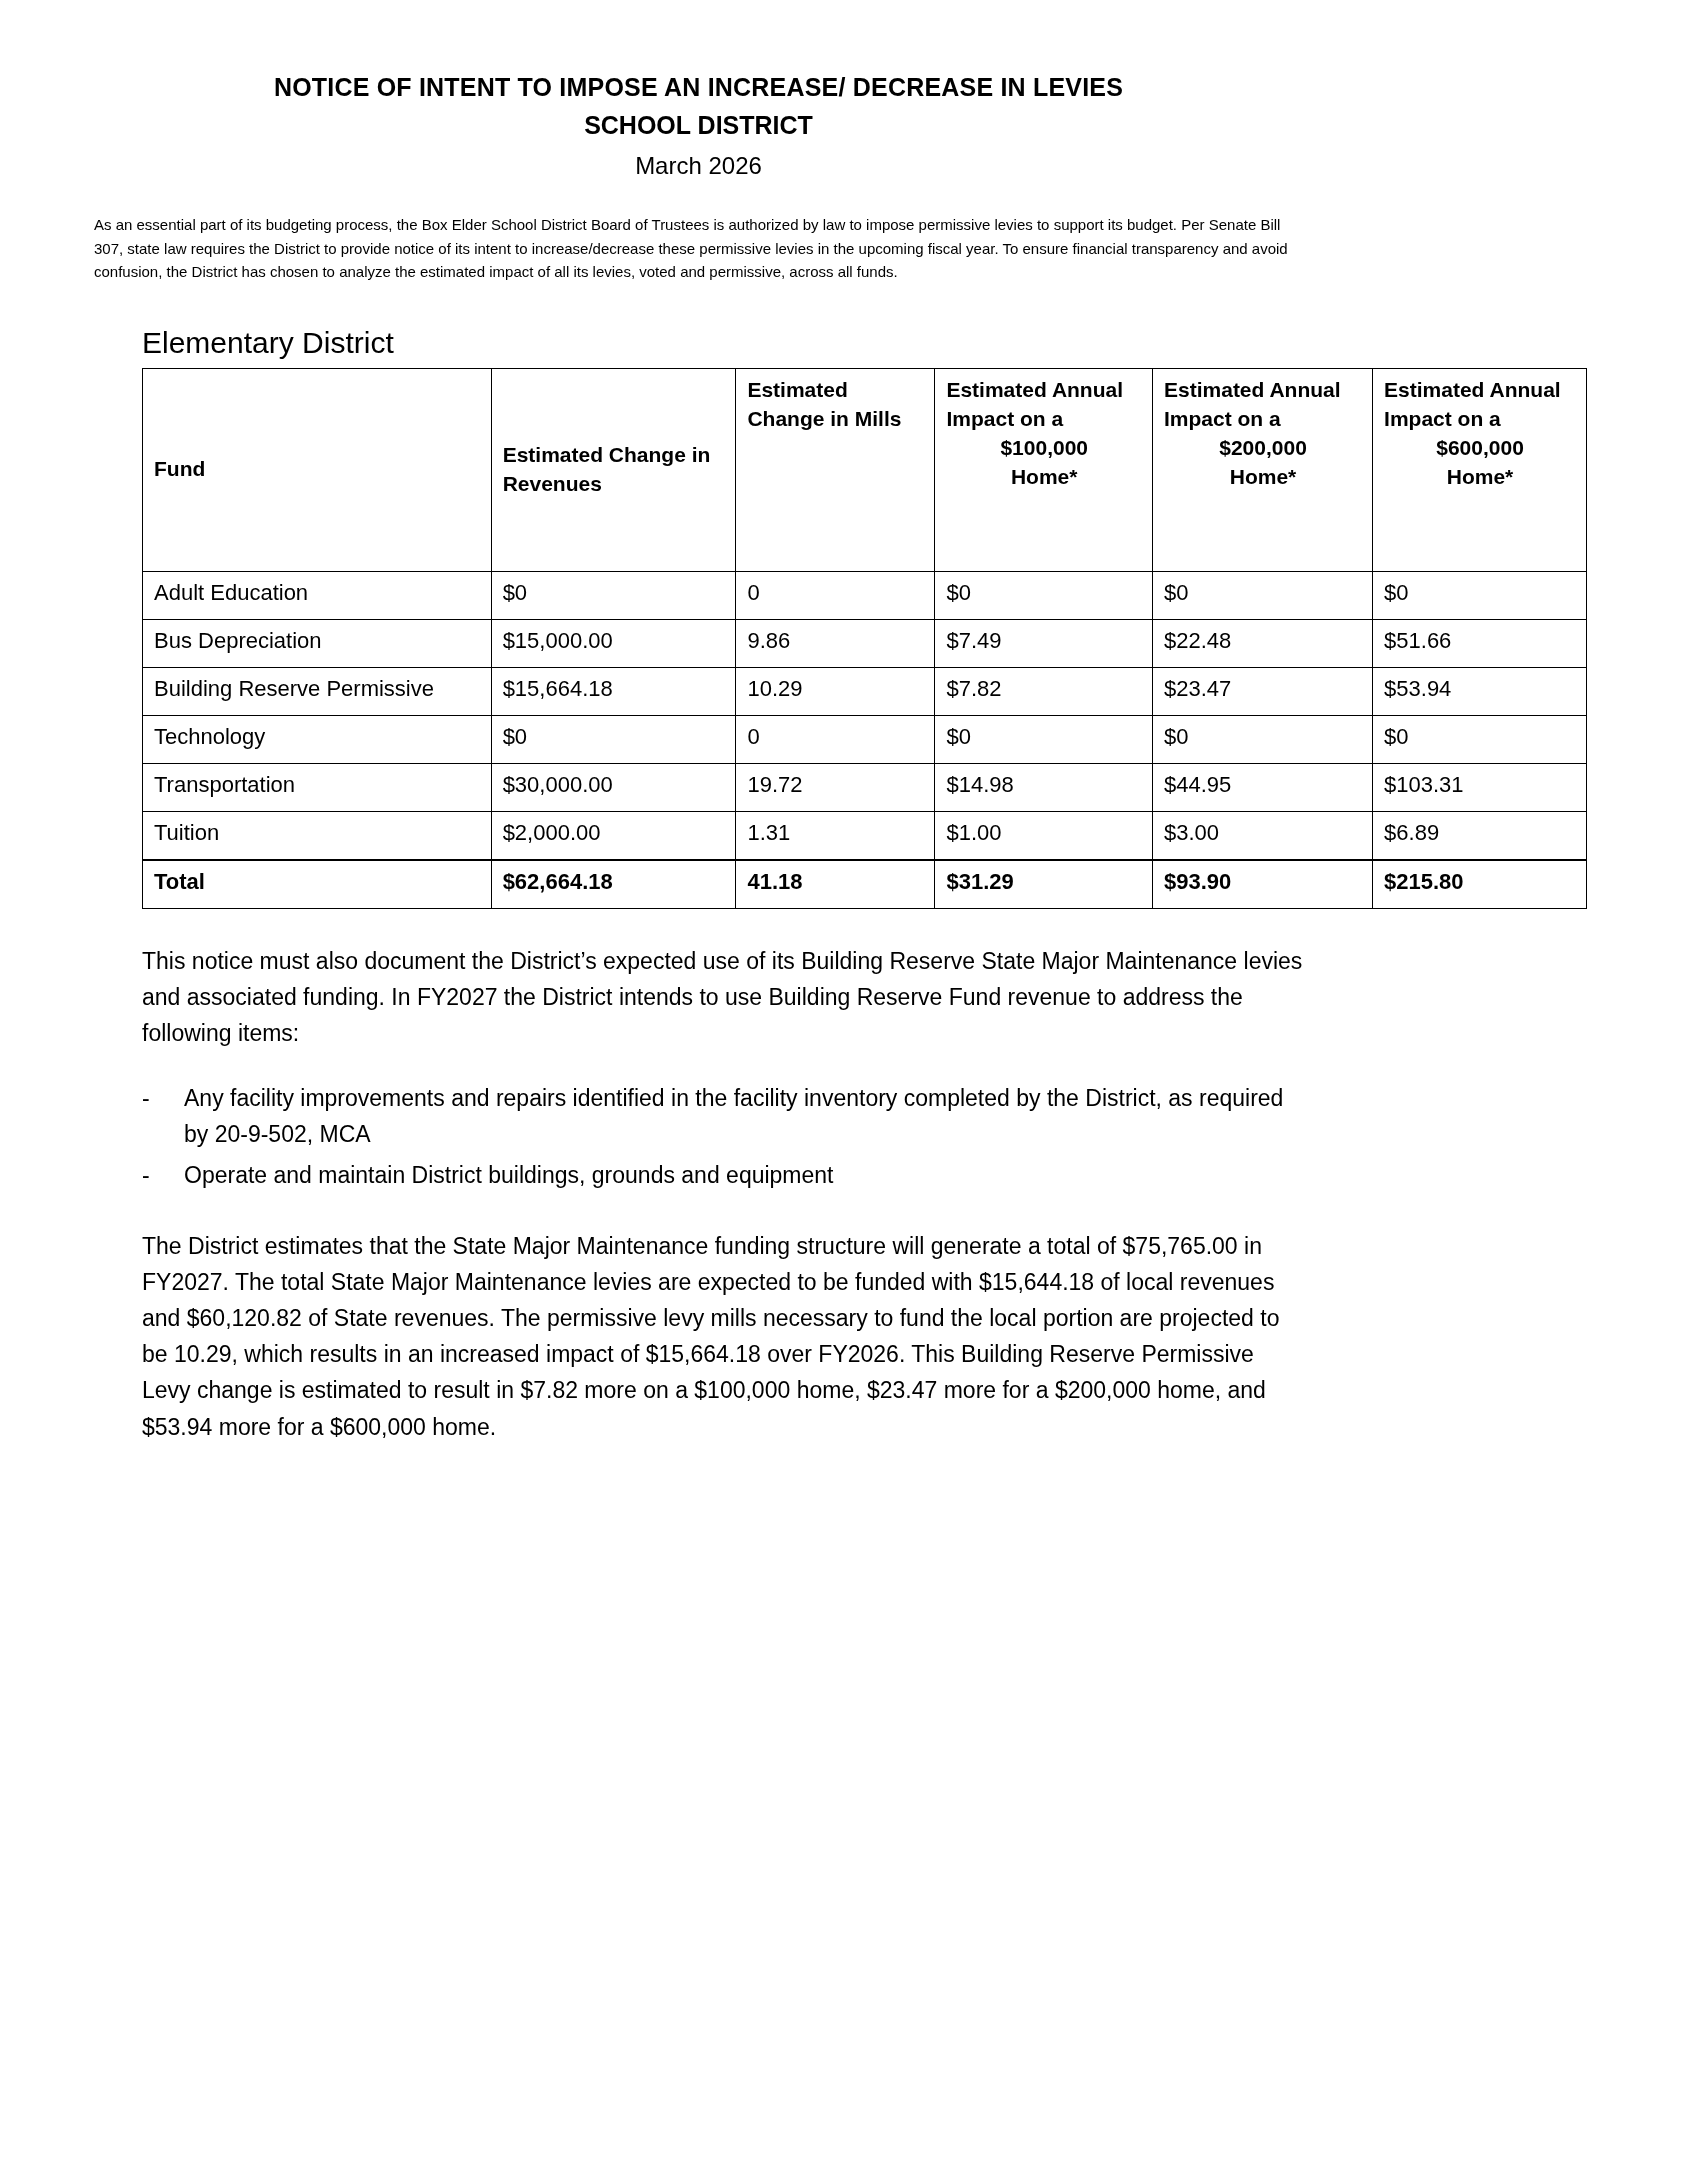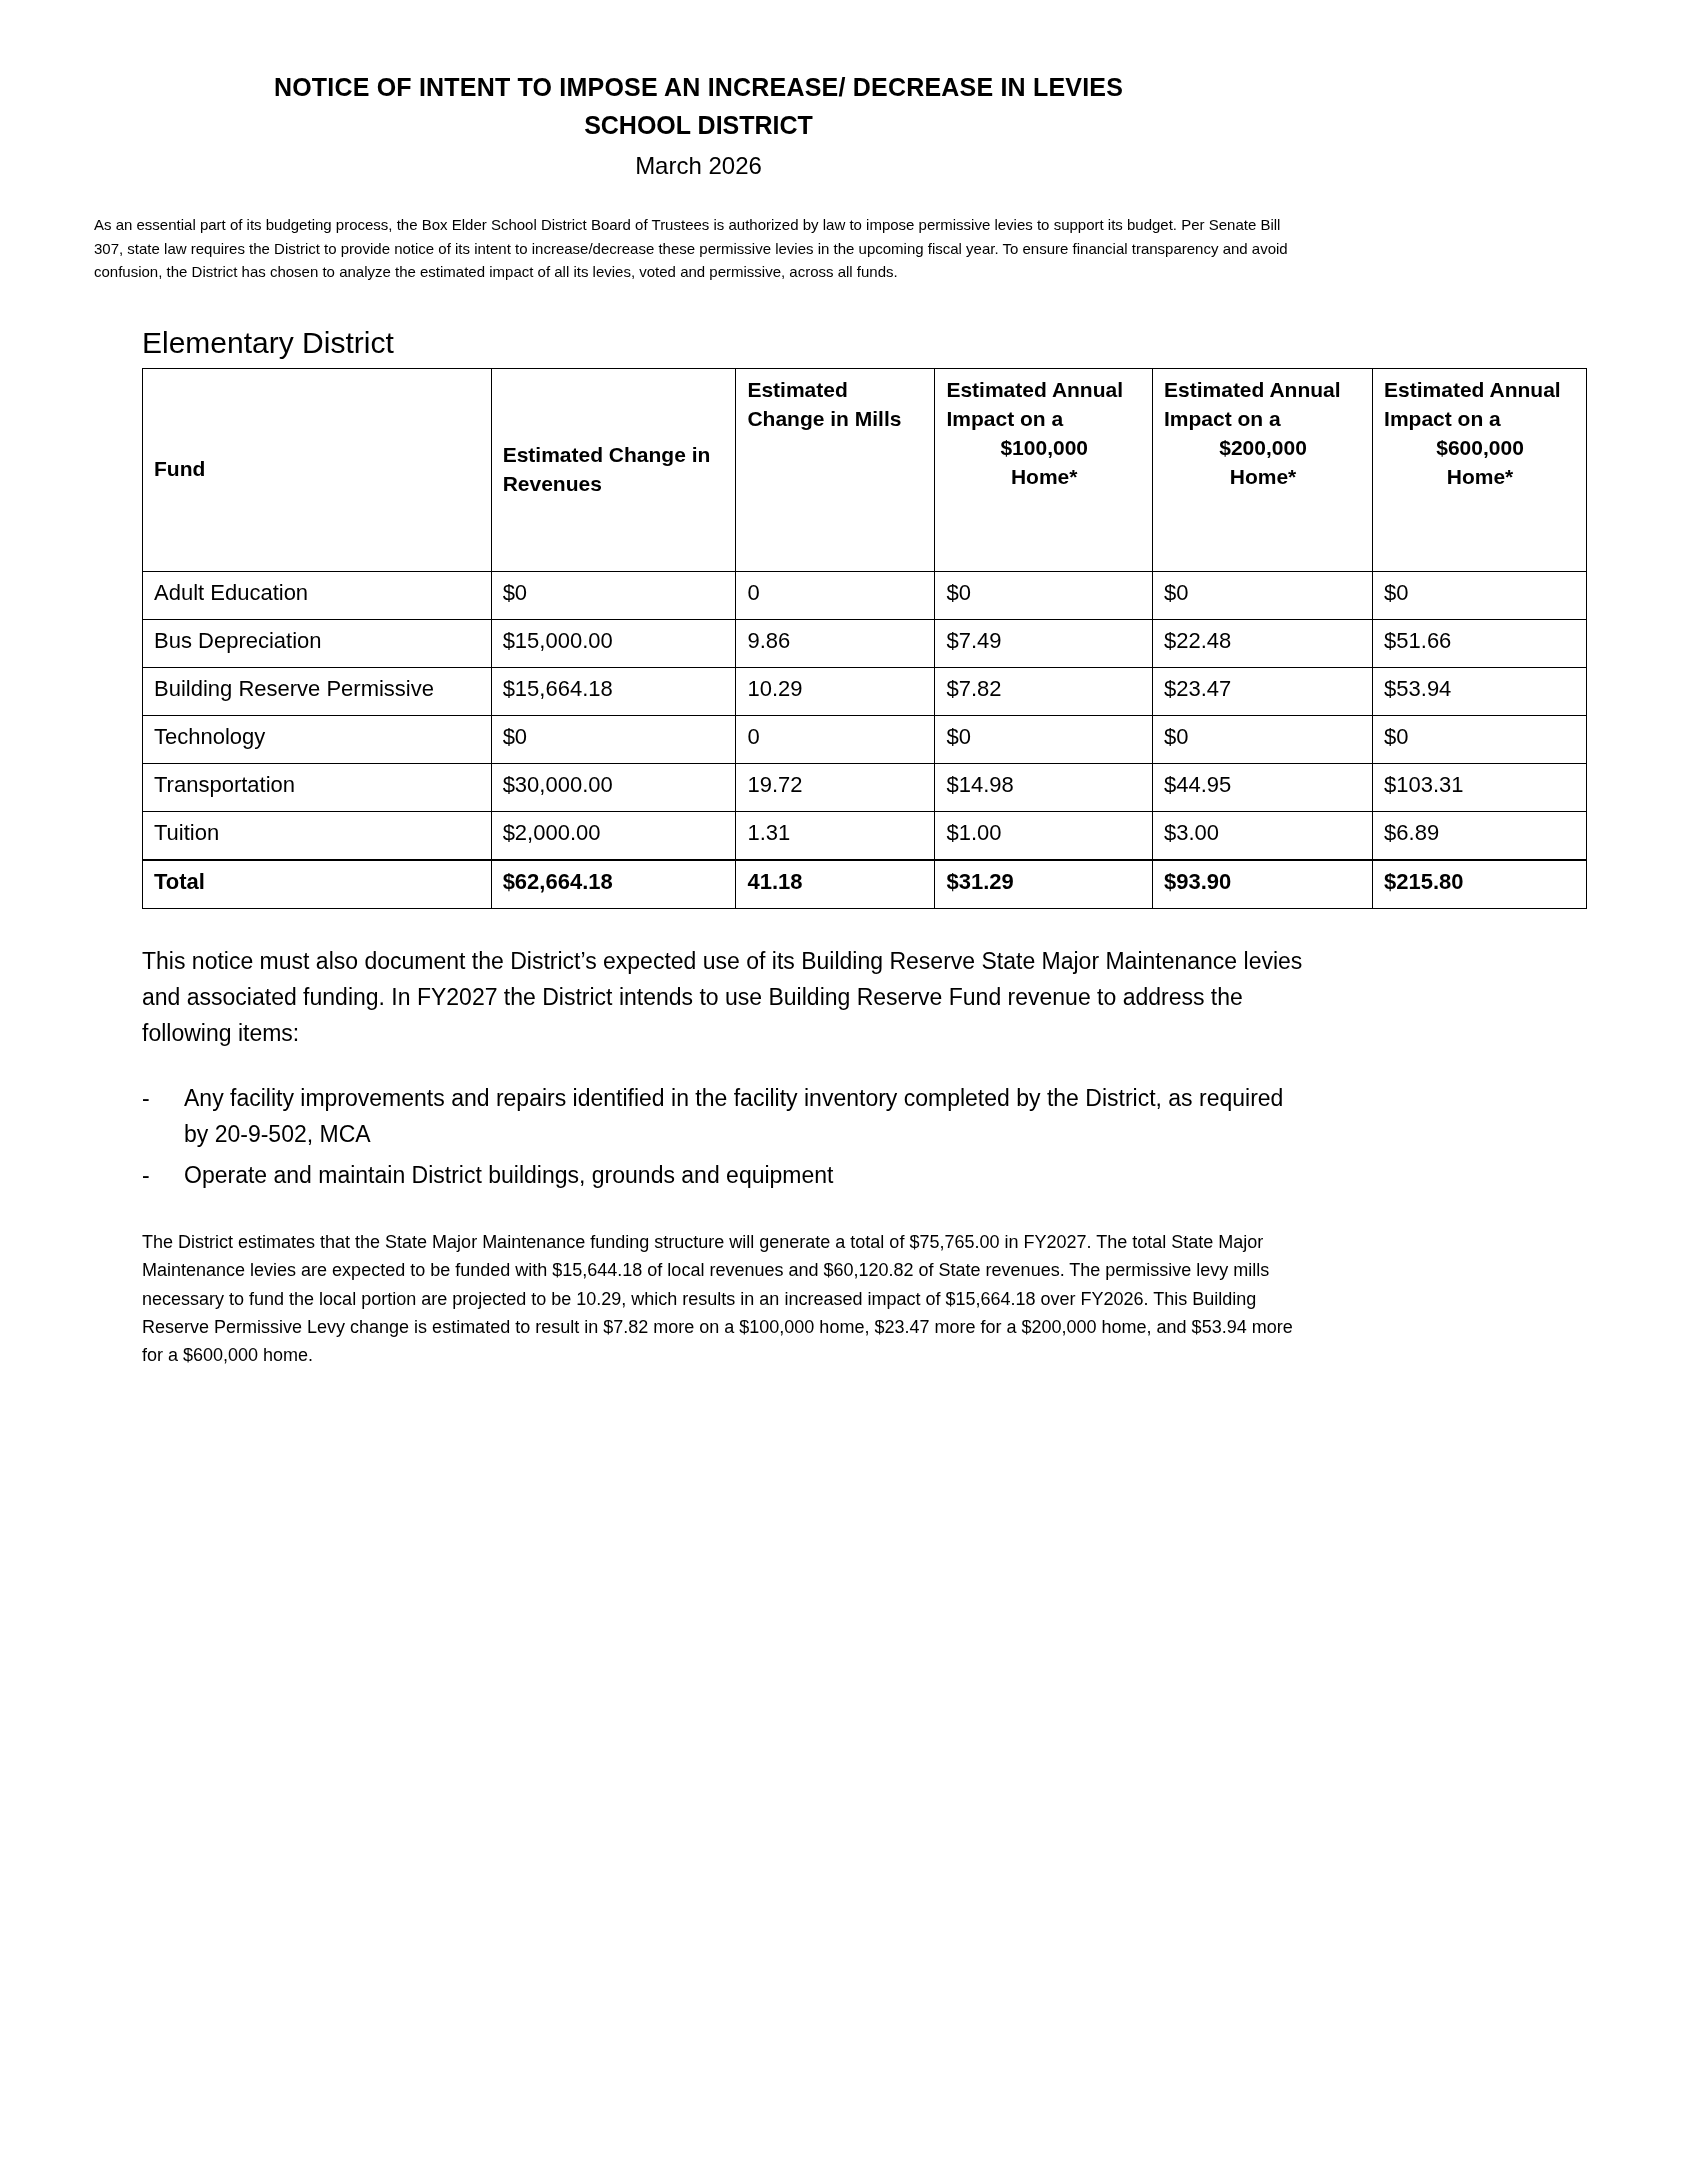--- a/index.html
+++ b/index.html
@@ -126,21 +126,21 @@
   }
   ul.bullets li .dash {
     width: 42px;
     flex: 0 0 42px;
   }
   ul.bullets li .txt {
     flex: 1 1 auto;
     padding-right: 10px;
   }
   .closing {
-    font-size: 18px;
+    font-size: 23px;
     line-height: 1.57;
     margin-top: 34px;
     margin-left: 48px;
     margin-right: 10px;
   }
 </style>
 </head>
 <body>
 
 <div class="page">

